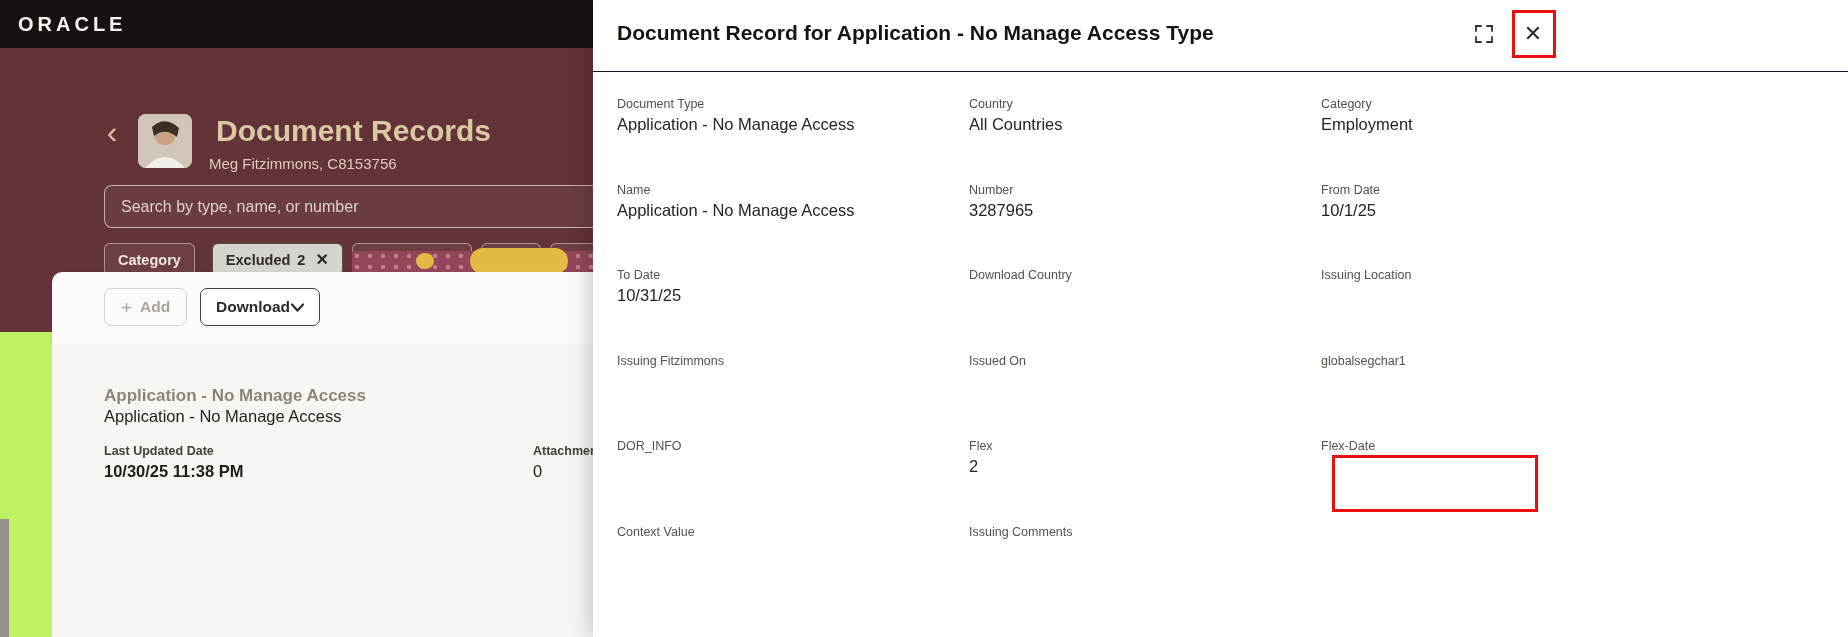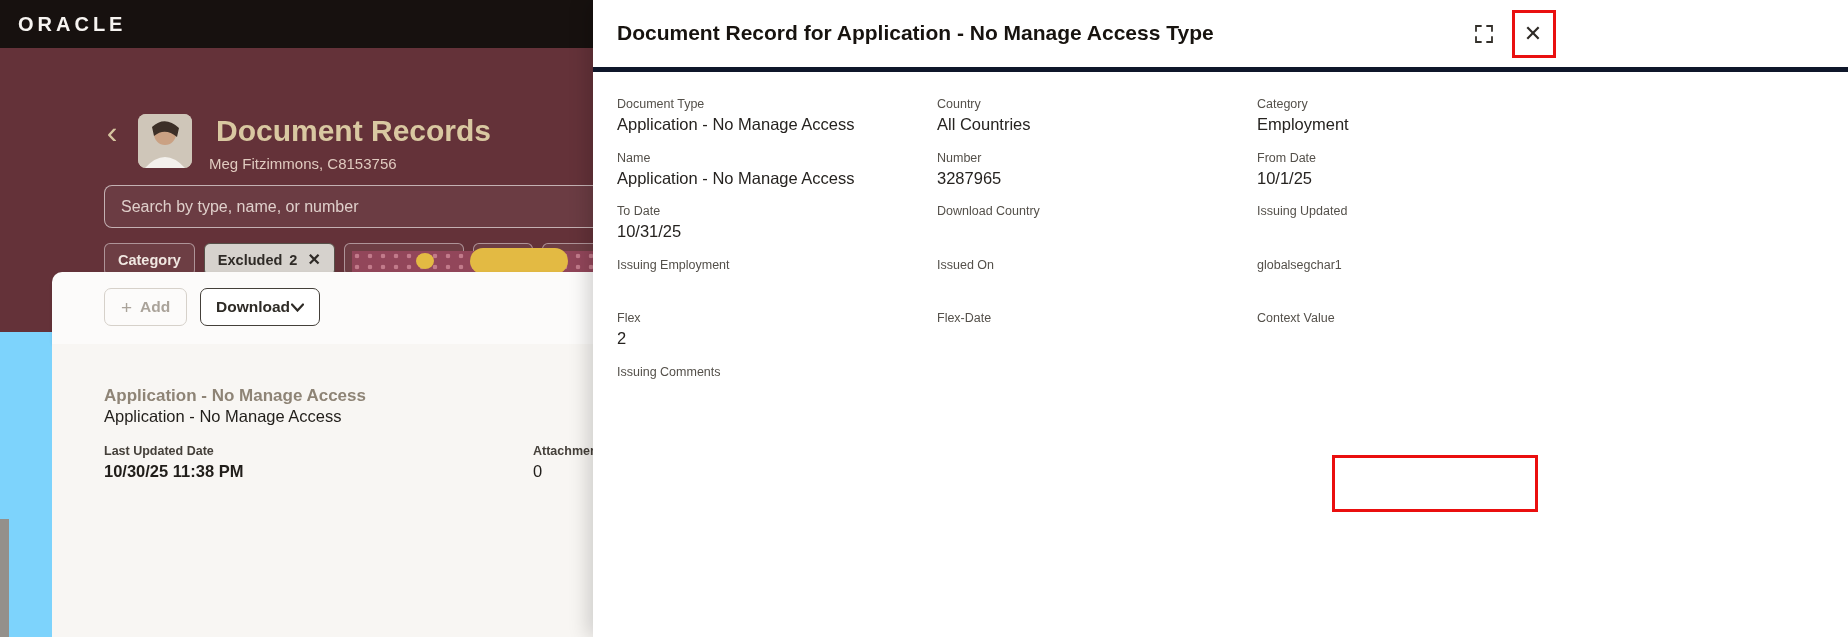--- a/index.html
+++ b/index.html
@@ -1,36 +1,36 @@
 <!DOCTYPE html>
 <html><head>
 <meta charset="utf-8">
 <style>
   * { margin:0; padding:0; box-sizing:border-box; }
   html,body { width:1848px; height:637px; overflow:hidden; }
   body { font-family:"Liberation Sans", sans-serif; background:#ffffff; position:relative; }
   button { font-family:inherit; cursor:pointer; background:none; border:none; }
 
   
-  .left-region { position:absolute; left:0; top:0; width:593px; height:637px; overflow:hidden; background:#7dd3fc; }
+  .left-region { position:absolute; left:0; top:0; width:593px; height:637px; overflow:hidden; background:#bef264; }
   .topbar { position:absolute; left:0; top:0; width:100%; height:48px; background:#17110f; display:flex; align-items:center; padding-left:18px; }
   .brand { color:#f7f4f1; font-size:20px; font-weight:700; letter-spacing:4px; }
 
   .hero { position:absolute; left:0; top:48px; width:100%; height:284px; background:#643239; }
   .back-btn { position:absolute; left:96px; top:66px; width:32px; height:36px; color:#d6c5a0; font-size:32px; line-height:32px; font-weight:400; }
   .avatar { position:absolute; left:138px; top:66px; width:54px; height:54px; border-radius:8px; overflow:hidden; background:#cfc5b8; }
   .hero-title { position:absolute; left:216px; top:66px; font-size:30px; font-weight:700; color:#d9c8a1; }
   .hero-subtitle { position:absolute; left:209px; top:107px; font-size:15px; font-weight:400; color:#e0cabf; }
 
   .search { position:absolute; left:104px; top:137px; width:545px; height:43px; border:1px solid rgba(255,255,255,0.6); border-radius:8px; background:rgba(255,255,255,0.05); color:#f3ebe5; font-size:16px; padding:16px 16px; outline:none; }
   .search::placeholder { color:rgba(243,233,226,0.85); }
 
   .chips { position:absolute; left:104px; top:195px; display:flex; gap:9px; align-items:center; white-space:nowrap; }
   .chip { height:33px; padding:0 13px; border-radius:6px; border:1px solid rgba(255,255,255,0.45); background:rgba(255,255,255,0.06); color:#f0e7e1; font-size:14.5px; font-weight:600; display:flex; align-items:center; gap:7px; }
-  .chip.selected { background:#d6d2cd; border:1.5px solid #565049; color:#2f2b27; }
+  .chip.selected { background:#d6d2cd; border:1.5px solid #565049; color:#2f2b27;margin-left:8px; }
   .chip .count { font-weight:700; }
   .chip .x { font-size:16px; font-weight:700; margin-left:3px; line-height:1; }
 
   .deco-band { position:absolute; left:352px; top:251px; width:241px; height:21px;
     background:#92465a; background-image:radial-gradient(circle at 5px 5px, #c27b8b 2px, transparent 2.6px); background-size:13px 11px; }
   .deco-band::after { content:""; position:absolute; left:118px; top:-3px; width:98px; height:26px; border-radius:13px; background:#e3ba43; }
   .deco-band::before { content:""; position:absolute; left:64px; top:2px; width:18px; height:16px; border-radius:50%; background:#e3ba43; }
 
   .toolbar-card { position:absolute; left:52px; top:272px; width:720px; height:72px; background:#fcfbfa; border-radius:10px 10px 0 0; box-shadow:0 1px 3px rgba(0,0,0,0.10); }
   .add-btn { position:absolute; left:52px; top:16px; height:38px; padding:0 16px; border:1px solid #d6d1ca; border-radius:7px; color:#aaa39a; font-size:15.5px; font-weight:600; display:flex; align-items:center; gap:8px; background:transparent; }
@@ -42,28 +42,28 @@
   .doc-name  { position:absolute; left:52px; top:63px;  font-size:16.5px; color:#211e1a; }
   .doc-label { position:absolute; left:52px; top:100px; font-size:12.5px; font-weight:700; color:#45403a; }
   .doc-value { position:absolute; left:52px; top:118px; font-size:16.5px; color:#211e1a;font-weight:bold; }
   .att-label { position:absolute; left:481px; top:100px; font-size:12.5px; font-weight:700; color:#45403a; }
   .att-value { position:absolute; left:481px; top:118px; font-size:16.5px; color:#211e1a; }
 
   .left-scrollbar { position:absolute; left:0; top:519px; width:9px; height:118px; background:#94908b; }
 
   
   .panel { position:absolute; left:593px; top:0; width:1255px; height:637px; background:#ffffff; box-shadow:-6px 0 18px rgba(0,0,0,0.16); }
-  .panel-header { position:absolute; left:0; top:0; right:0; height:72px; border-bottom:5px solid #0f172a; }
+  .panel-header { position:absolute; left:0; top:0; right:0; height:72px; border-bottom:1px solid #0f172a; }
   .panel-title { position:absolute; left:24px; top:21px; font-size:21px; font-weight:700; color:#17130f; }
   .icon-btn { position:absolute; width:38px; height:38px; top:15px; display:flex; align-items:center; justify-content:center; color:#33302b; }
   .expand-btn { left:872px; }
   .close-btn { left:921px; font-size:22px; font-weight:400; color:#2e2a26; }
   .close-highlight { position:absolute; left:919px; top:10px; width:44px; height:48px; border:3px solid #e91010; pointer-events:none; }
 
-  .fields { position:absolute; left:24px; top:97px; display:grid; grid-template-columns:320px 320px 320px; grid-auto-rows:53.5px; }
+  .fields { position:absolute; left:24px; top:97px; display:grid; grid-template-columns:320px 320px 320px; grid-auto-rows:53.5px;gap:32px; }
   .field-label { font-size:12.5px; color:#54504a; margin-bottom:4px; }
   .field-value { font-size:16.5px; color:#262320; }
 
   .red-box { position:absolute; left:739px; top:455px; width:206px; height:57px; border:3px solid #ea0f0f; }
 </style>
 </head>
 <body>
 
 <div class="left-region">
 
@@ -184,37 +184,41 @@
 
     <div>
       <div class="field-label">To Date</div>
       <div class="field-value">10/31/25</div>
     </div>
     <div>
       <div class="field-label">Download Country</div>
       <div class="field-value"></div>
     </div>
     <div>
-      <div class="field-label">Issuing Updated</div>
-      <div class="field-value"></div>
-    </div>
-
-    <div>
-      <div class="field-label">Issuing Employment</div>
+      <div class="field-label">Issuing Location</div>
+      <div class="field-value"></div>
+    </div>
+
+    <div>
+      <div class="field-label">Issuing Fitzimmons</div>
       <div class="field-value"></div>
     </div>
     <div>
       <div class="field-label">Issued On</div>
       <div class="field-value"></div>
     </div>
     <div>
       <div class="field-label">globalsegchar1</div>
       <div class="field-value"></div>
     </div>
 
+    <div>
+      <div class="field-label">DOR_INFO</div>
+      <div class="field-value"></div>
+    </div>
     <div>
       <div class="field-label">Flex</div>
       <div class="field-value">2</div>
     </div>
     <div>
       <div class="field-label">Flex-Date</div>
     </div>
 
     <div>
       <div class="field-label">Context Value</div>

